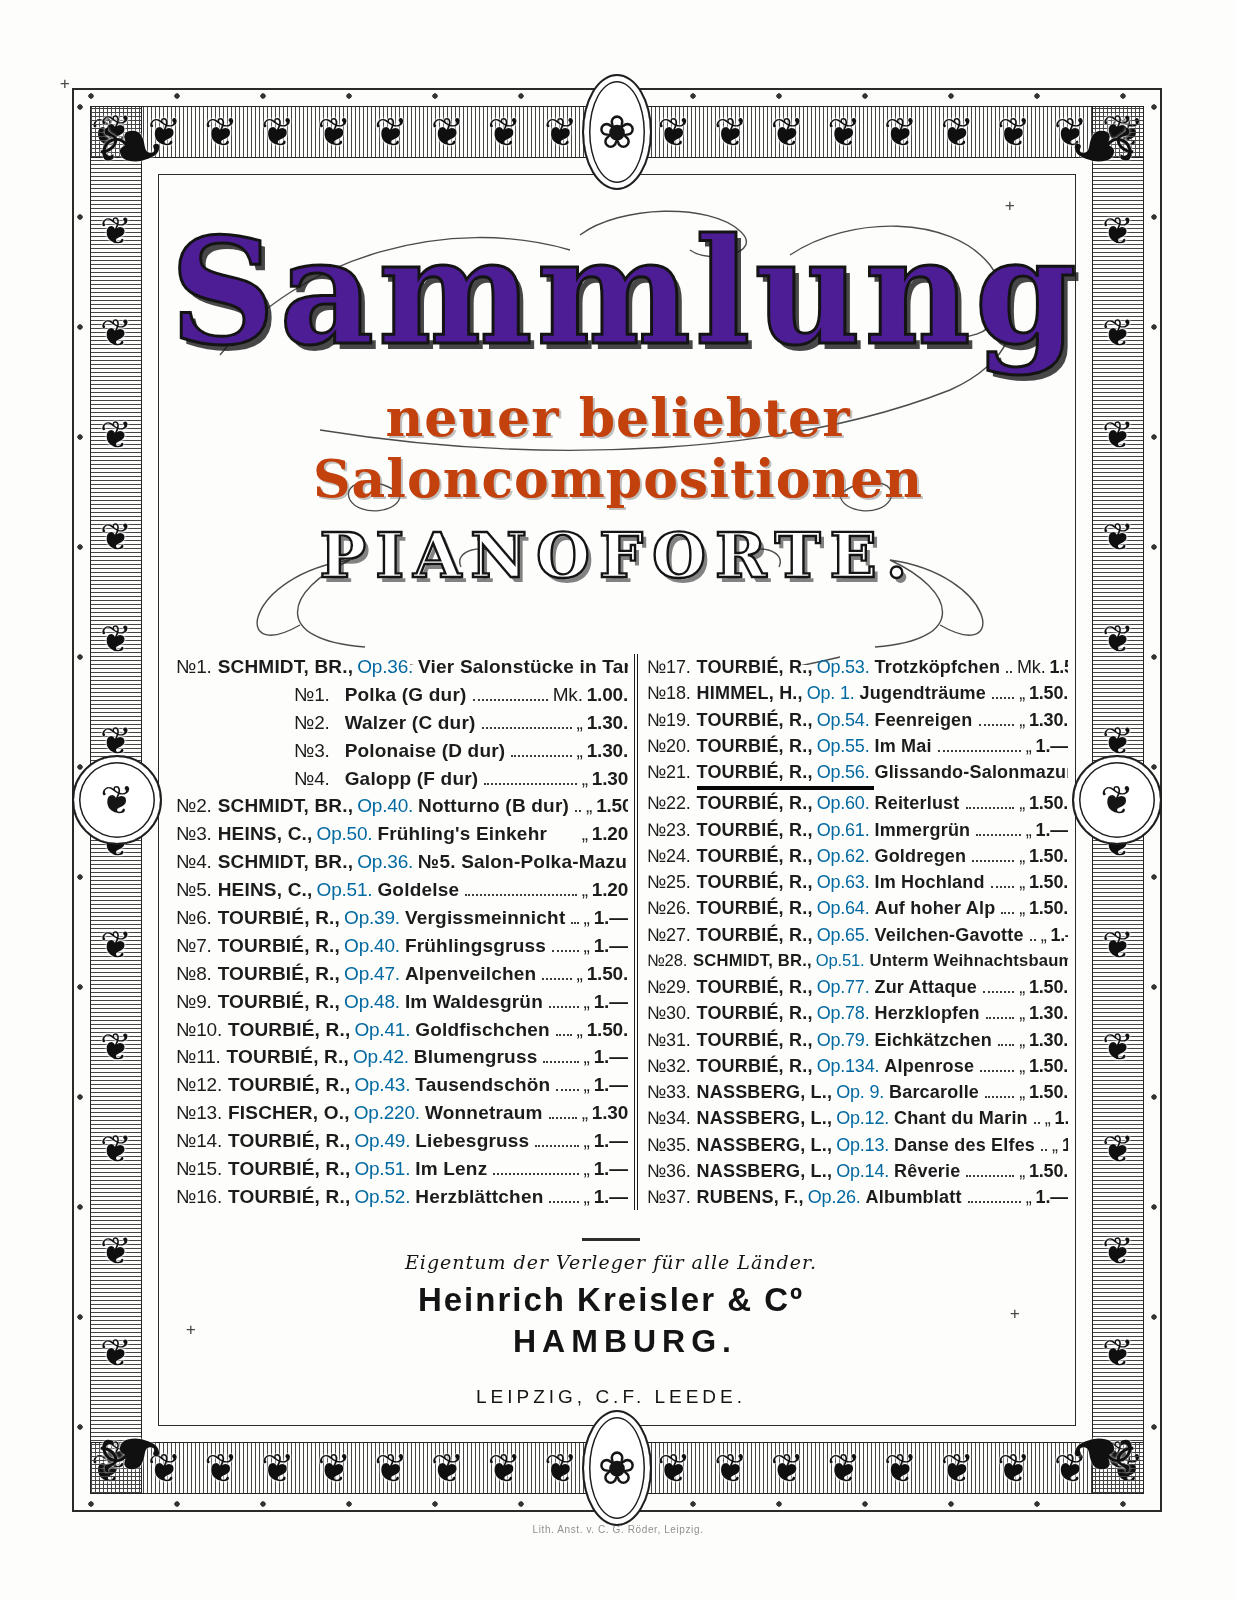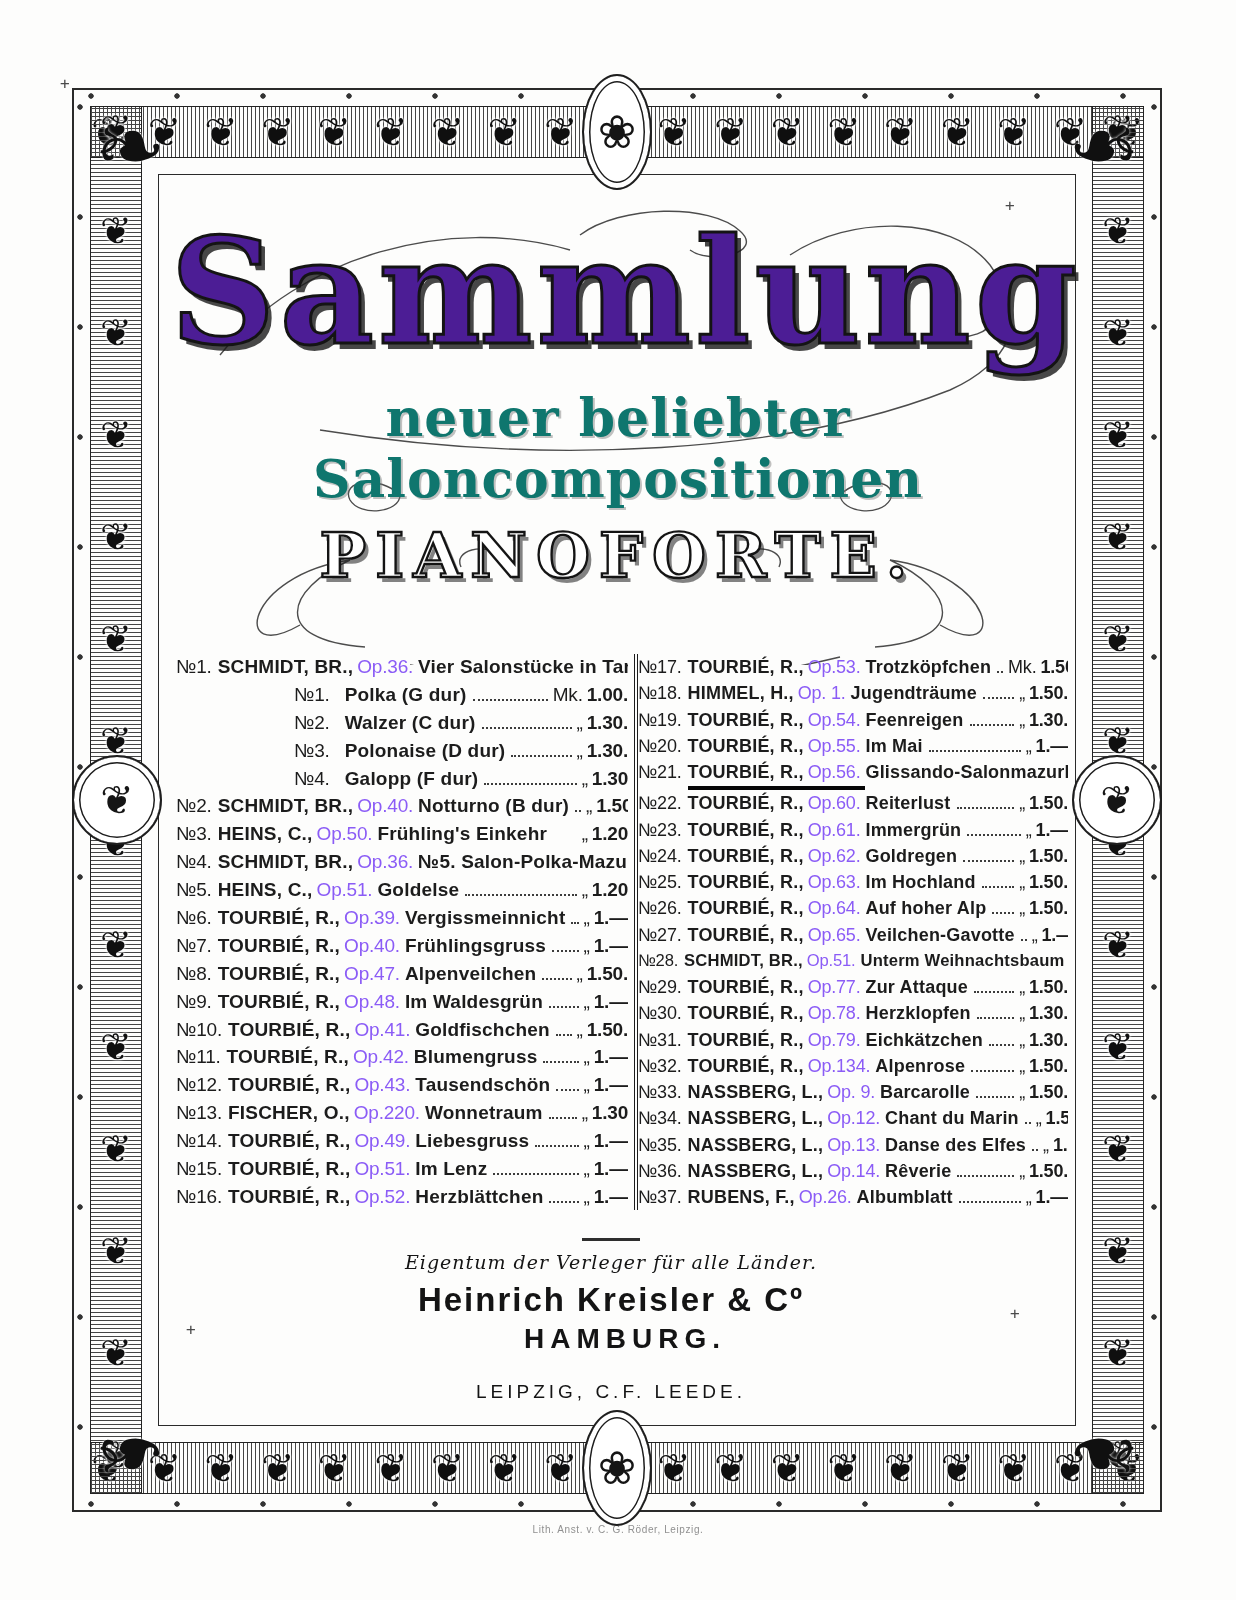--- a/index.html
+++ b/index.html
@@ -43,55 +43,55 @@
   .med-right{right:0px;top:50%;width:86px;height:86px;transform:translateY(-50%);font-size:40px;}
   .inner{position:absolute;inset:86px;border:1.5px solid #2a2a2a;z-index:0;}
 
   
   .flourishes{position:absolute;left:150px;top:195px;z-index:0;}
   .title-block{position:absolute;left:170px;right:170px;top:212px;text-align:center;z-index:1;}
   .script-title{font-family:"DejaVu Serif",serif;font-weight:bold;font-size:146px;line-height:1.1;
         color:#4c1d95;-webkit-text-stroke:3px #141414;letter-spacing:4px;
         text-shadow:5px 6px 0 rgba(25,25,25,.8);}
   .subtitle{margin-top:14px;font-family:"DejaVu Serif",serif;font-weight:bold;font-size:52px;
-        color:#0f766e;letter-spacing:1px;text-shadow:2px 2px 0 rgba(120,120,120,.45);}
+        color:#c2410c;letter-spacing:1px;text-shadow:2px 2px 0 rgba(120,120,120,.45);}
   .fuerdas{margin-top:16px;font-family:"DejaVu Serif",serif;font-size:27px;letter-spacing:7px;color:#1a1a1a;}
   .instrument{margin-top:10px;font-family:"DejaVu Serif",serif;font-weight:bold;font-size:62px;
         letter-spacing:9px;color:#fff;-webkit-text-stroke:2.4px #141414;
         text-shadow:4px 5px 0 rgba(30,30,30,.55);}
 
   
   .catalog{position:absolute;left:176px;top:654px;width:892px;height:556px;display:flex;z-index:2;}
   .col{height:556px;display:flex;flex-direction:column;justify-content:space-between;min-width:0;}
   .col-left{width:452px;padding-right:6px;}
-  .col-right{flex:1;border-left:4px double #1c1c1c;text-align:center;}
+  .col-right{flex:1;border-left:4px double #1c1c1c;padding-left:9px;text-align:center;}
   .row{display:flex;align-items:baseline;white-space:nowrap;overflow:hidden;
        font-size:19px;letter-spacing:-0.2px;line-height:26px;}
   .col-right .row{font-size:18px;}
   .no{margin-right:6px;}
   .cop{display:inline;}
   .composer{font-weight:bold;letter-spacing:0.2px;margin-right:4px;}
-  .op{margin-right:5px;color:#8b5cf6;}
+  .op{margin-right:5px;color:#0369a1;}
   .title{font-weight:bold;letter-spacing:0.2px;}
   .leader{flex:1;border-bottom:2px dotted #3c3c3c;margin:0 5px 4px 6px;min-width:6px;}
   .price{font-weight:bold;}
   .cur{margin-right:4px;font-weight:normal;}
   .row.indent{padding-left:118px;}
   .row.small{font-size:16.6px;}
   .row.nodots .leader{border-bottom:none;}
   .row.noprice .leader{border-bottom:none;}
   .row.marked .cop{border-bottom:4.5px solid #060606;padding-bottom:1px;}
 
   
   .publisher{position:absolute;left:0;right:14px;top:1238px;text-align:center;z-index:2;color:#141414;}
   .pub-rule{width:58px;height:0;border-top:3px solid #2e2e2e;margin:0 auto 10px;}
   .rights{font-family:"DejaVu Serif",serif;font-style:italic;font-size:19px;letter-spacing:1px;}
   .pub-name{margin-top:8px;font-size:33px;font-weight:bold;letter-spacing:2px;}
   .pub-type{margin-top:2px;font-size:22px;letter-spacing:1px;}
-  .pub-city{margin-top:4px;font-size:28px;font-weight:bold;letter-spacing:6px;margin-left:28px;}
+  .pub-city{margin-top:4px;font-size:32px;font-weight:bold;letter-spacing:6px;margin-left:28px;}
   .pub-agent{margin-top:26px;font-size:19px;letter-spacing:4px;}
   .imprint{position:absolute;left:0;right:0;top:1524px;text-align:center;font-size:10px;
         color:#909090;letter-spacing:0.6px;z-index:2;}
 
   .cross{position:absolute;color:#4a4a4a;font-size:16px;z-index:6;font-family:"DejaVu Sans Mono",monospace;}
 </style>
 </head>
 <body>
 
 <div id="page">

